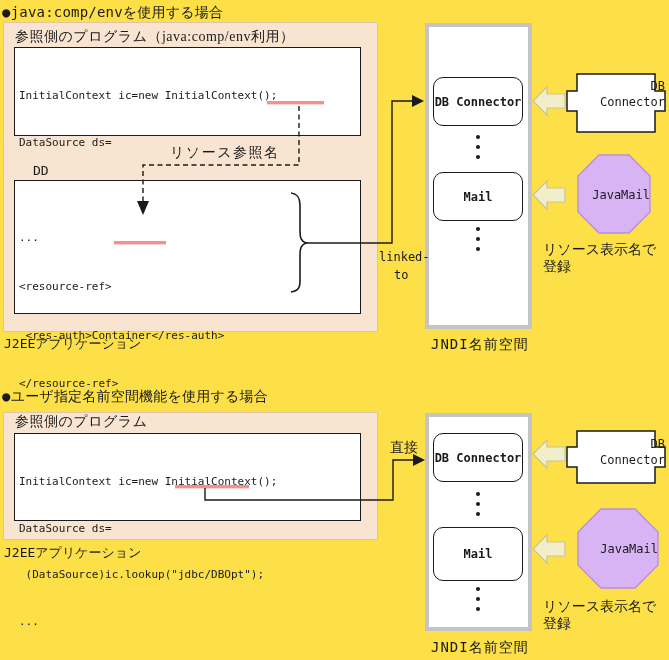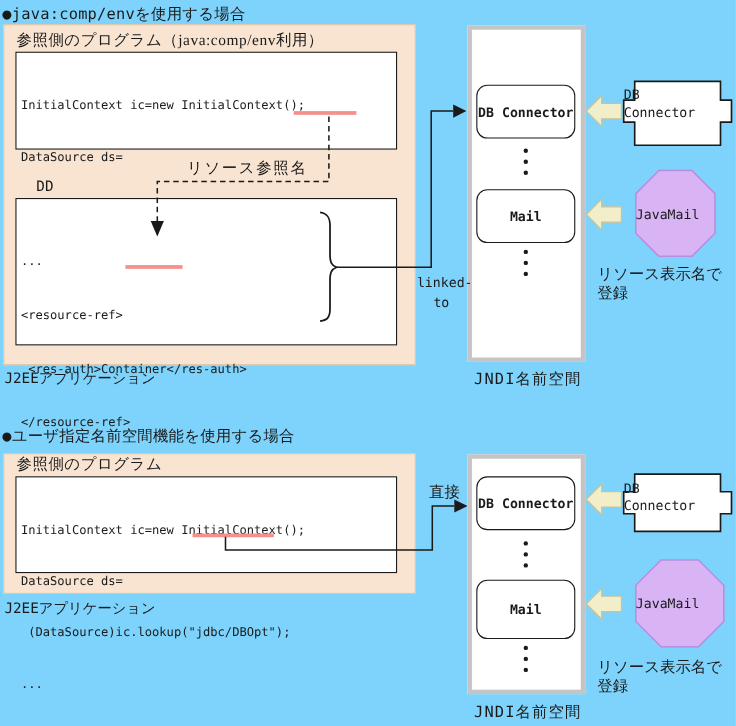--- a/index.html
+++ b/index.html
@@ -1,36 +1,36 @@
 <!DOCTYPE html>
 <html><head>
 <meta charset="utf-8">
 <style>
   html,body{margin:0;padding:0;background:#fff;}
   #canvas{
-    position:relative;width:669px;height:660px;background:#7dd3fc;
+    position:relative;width:669px;height:660px;background:#fde047;
     font-family:"DejaVu Sans Mono","Liberation Mono",monospace;
     color:#1a1a1a;overflow:hidden;
   }
   .abs{position:absolute;}
   .heading{font-size:14px;letter-spacing:0.2px;white-space:nowrap;z-index:3;}
   .ptitle{font-size:14px;letter-spacing:0.5px;white-space:nowrap;z-index:3;}
   .peach{background:#f8e4d0;border:1px solid #ddc5ab;z-index:1;}
   .whitebox{background:#ffffff;border:1.5px solid #1a1a1a;z-index:2;}
   .code{font-size:11px;line-height:15.5px;white-space:pre;padding:9px 0 0 4px;}
   .ddcode{font-size:11px;line-height:16.2px;white-space:pre;padding:17px 0 0 4px;}
   .label13{font-size:13px;white-space:nowrap;z-index:3;}
   .label14{font-size:14px;white-space:nowrap;z-index:3;}
   .jndibox{background:#ffffff;border:4px solid #c4c4c4;z-index:1;}
   .jndient{
     position:absolute;background:#fff;border:1.4px solid #1a1a1a;border-radius:10px;
     display:flex;align-items:center;justify-content:center;
     font-size:12px;white-space:nowrap;z-index:2;font-weight:bold;
   }
-  .shapetext{z-index:10;text-align:left;font-size:12px;line-height:16px;white-space:nowrap;}
+  .shapetext{z-index:10;text-align:right;font-size:12px;line-height:16px;white-space:nowrap;}
   #overlay{position:absolute;left:0;top:0;z-index:5;pointer-events:none;}
   .line{fill:none;stroke:#1a1a1a;stroke-width:1.4;}
   .dash{fill:none;stroke:#1a1a1a;stroke-width:1.4;stroke-dasharray:5 3.5;}
   .blackfill{fill:#1a1a1a;stroke:none;}
   .redline{fill:#f5908e;stroke:none;}
   .creamarrow{fill:#f1eec9;stroke:#c9c498;stroke-width:1.2;}
   .octagon{fill:#d8b4f4;stroke:#b78ee0;stroke-width:1.4;}
   .component{fill:#ffffff;stroke:#1a1a1a;stroke-width:1.5;}
   .dot{fill:#1a1a1a;}
 </style>

